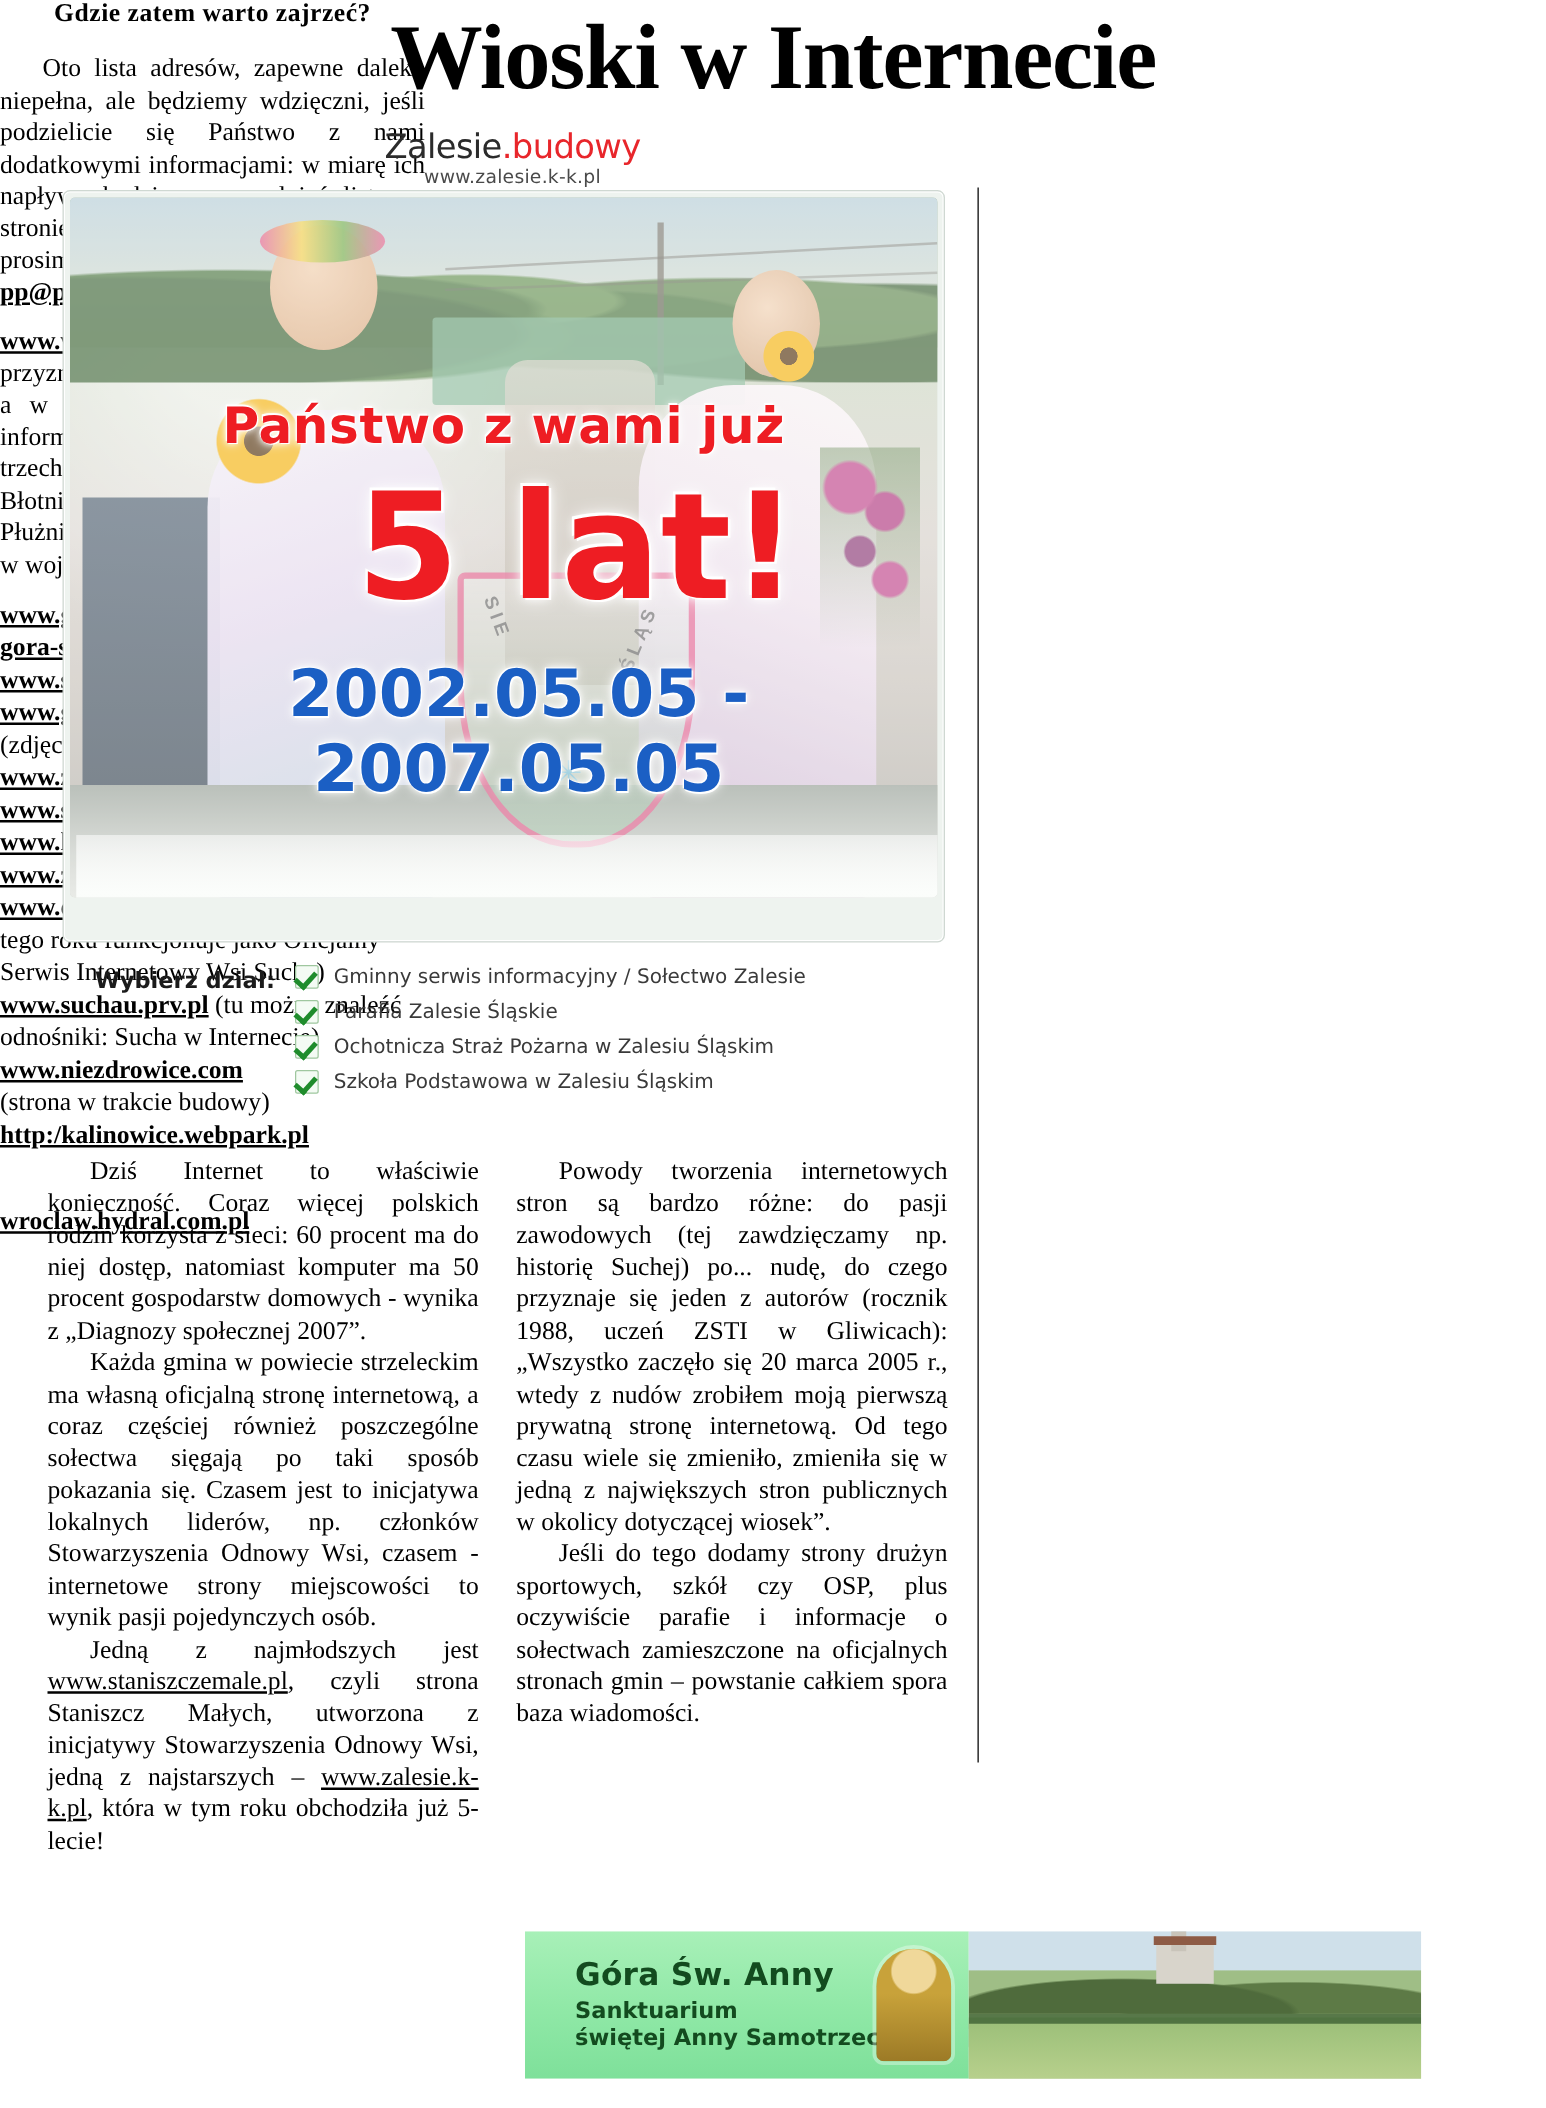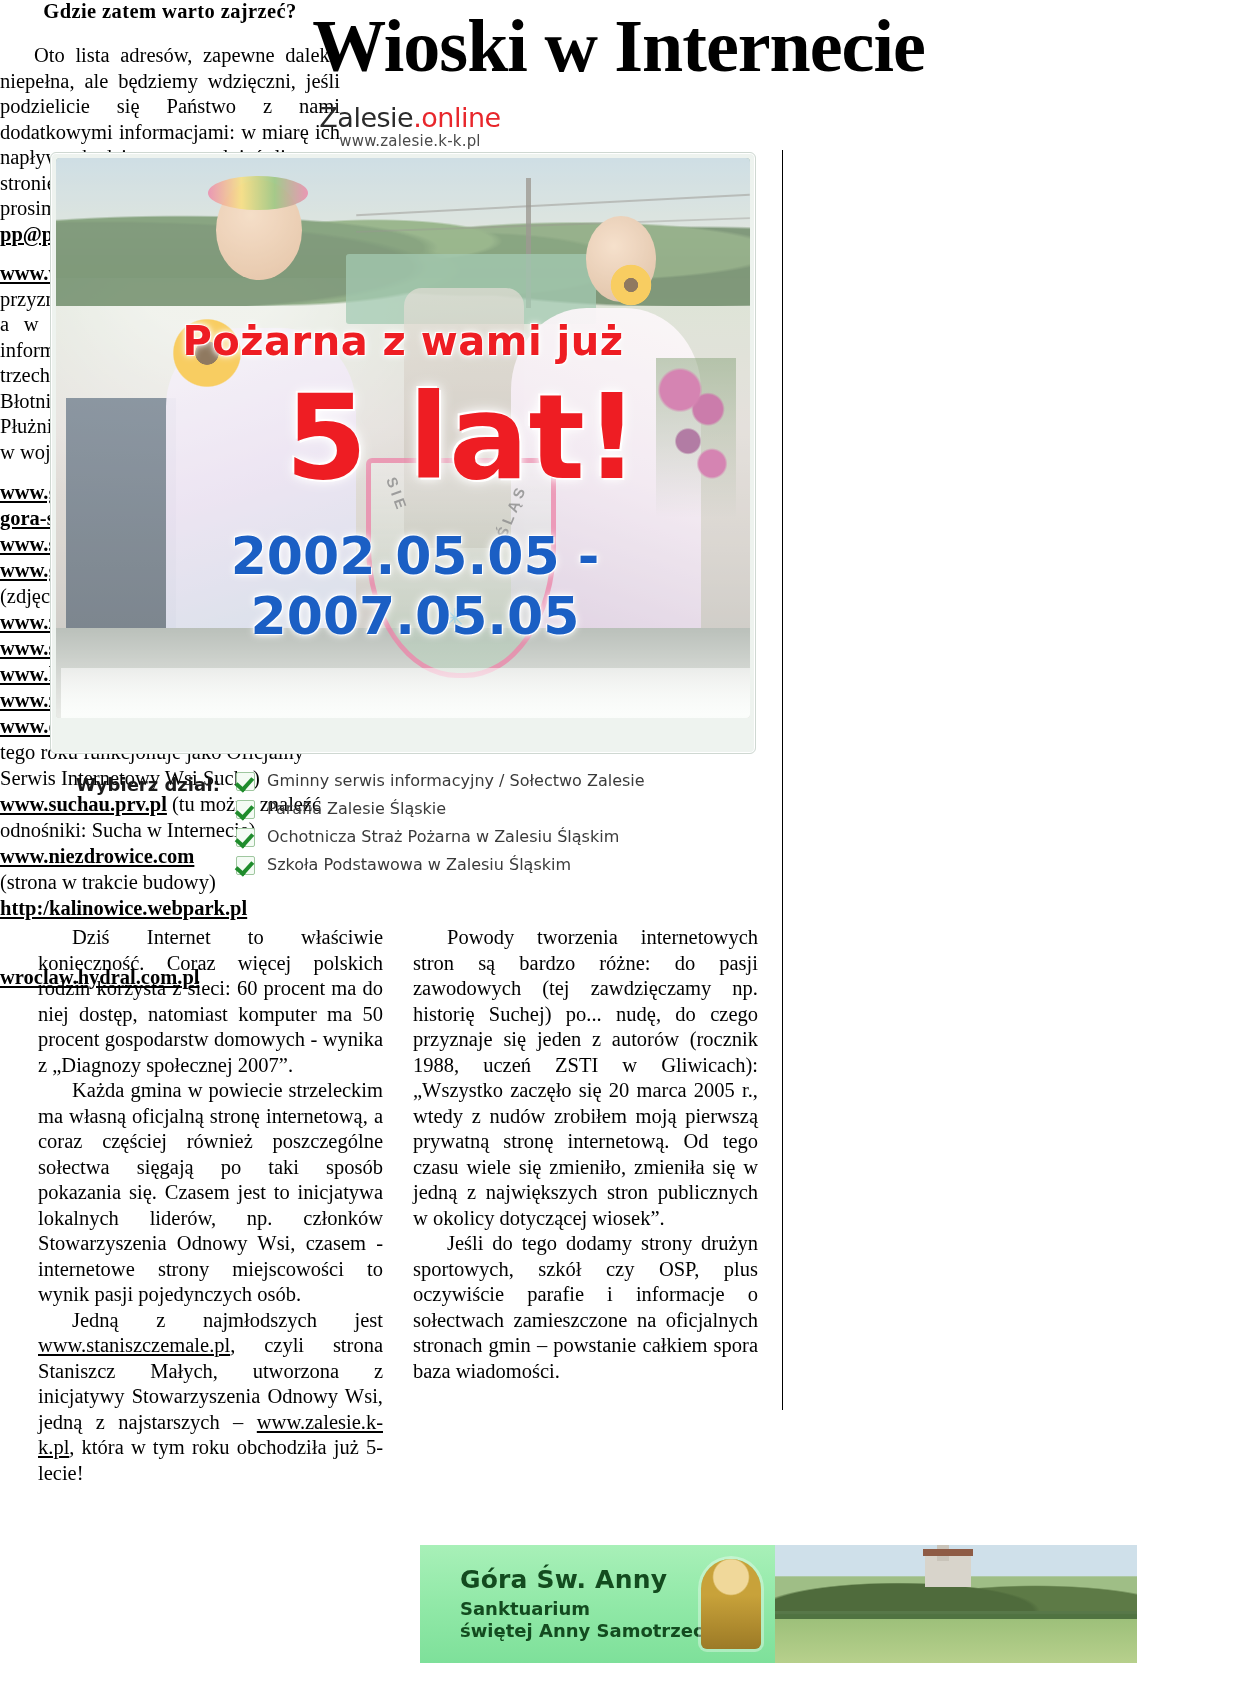--- a/index.html
+++ b/index.html
@@ -238,21 +238,21 @@
   .ad-hedge{position:absolute;left:0;top:66px;width:362px;height:12px;background:#46663a;opacity:.8;}
 </style>
 </head>
 <body>
 
 <div class="page">
 
   <div class="masthead">Wioski w Internecie</div>
 
   <div class="logo-block">
-    <div class="logo-main"><span>Zalesie</span><span class="red">.online</span></div>
+    <div class="logo-main"><span>Zalesie</span><span class="red">.budowy</span></div>
     <div class="logo-sub">www.zalesie.k-k.pl</div>
   </div>
 
   <div class="photo-panel">
     <div class="photo">
       <div class="ph-sky"></div>
       <div class="ph-trees"></div>
       <div class="ph-pole"></div>
       <div class="ph-wire"></div>
       <div class="ph-wire2"></div>
@@ -267,21 +267,21 @@
       <div class="ph-sun1"></div>
       <div class="ph-sun2"></div>
       <div class="ph-bouquet"></div>
       <div class="ph-ground"></div>
       <div class="ph-crest"></div>
       <div class="crest-word-l">SIE</div>
       <div class="crest-word-r">ŚLĄS</div>
       <div class="ph-crest-star">✳</div>
       <div class="ph-whitewash"></div>
 
-      <div class="ov-line1">Pożarna z wami już</div>
+      <div class="ov-line1">Państwo z wami już</div>
       <div class="ov-big">5 lat!</div>
       <div class="ov-dates">2002.05.05 - 2007.05.05</div>
       <div class="photo-footer"></div>
 
     </div>
   </div>
 
   <div class="chooser">
     <div class="chooser-label">Wybierz dział:</div>
     <div class="chk-list" id="chk-list">

